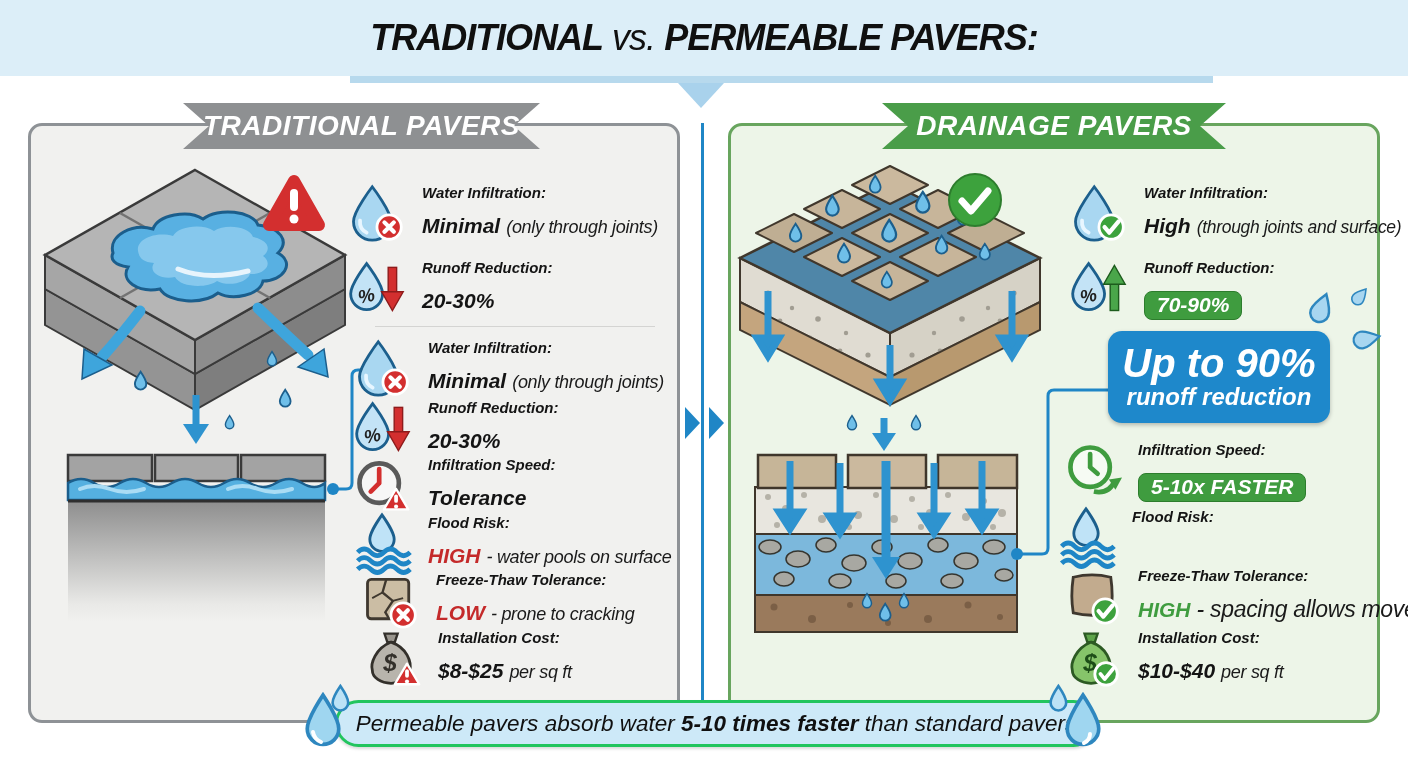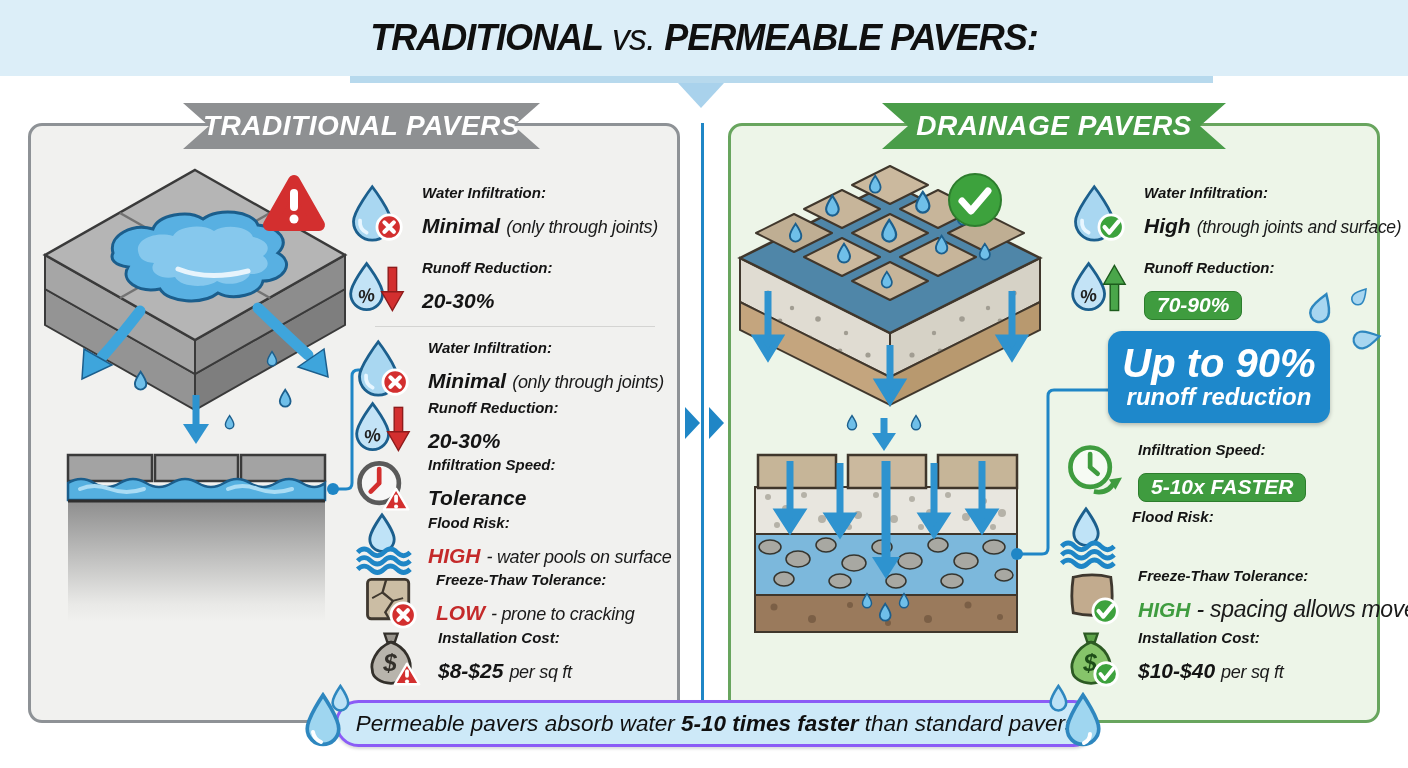--- a/index.html
+++ b/index.html
@@ -49,21 +49,21 @@
   .divider{position:absolute;left:375px;top:326px;width:280px;height:1px;background:#d4d4d2;}
 
   
   .callout{position:absolute;left:1108px;top:331px;width:222px;height:92px;background:#1e88cb;border-radius:14px;
            display:flex;flex-direction:column;align-items:center;justify-content:center;color:#fff;
            box-shadow:0 2px 4px rgba(0,0,0,.25);}
   .callout .l1{font-weight:bold;font-size:40px;line-height:1;}
   .callout .l2{font-weight:bold;font-size:24px;line-height:1.15;}
 
   
-  .footer-pill{position:absolute;left:335px;top:700px;width:762px;height:47px;background:#cde9f8;border:3px solid #8b5cf6;
+  .footer-pill{position:absolute;left:335px;top:700px;width:762px;height:47px;background:#cde9f8;border:3px solid #22c55e;
                border-radius:26px;box-sizing:border-box;display:flex;align-items:center;justify-content:center;
                font-size:22.5px;white-space:nowrap;color:#101010;box-shadow:0 2px 3px rgba(0,0,0,.15);z-index:6;}
   .footer-pill .b{font-weight:bold;}
   .deco{position:absolute;z-index:7;}
 
   svg{overflow:visible;}
   .illo{position:absolute;top:123px;width:652px;height:600px;pointer-events:none;}
 </style>
 </head>
 <body>

